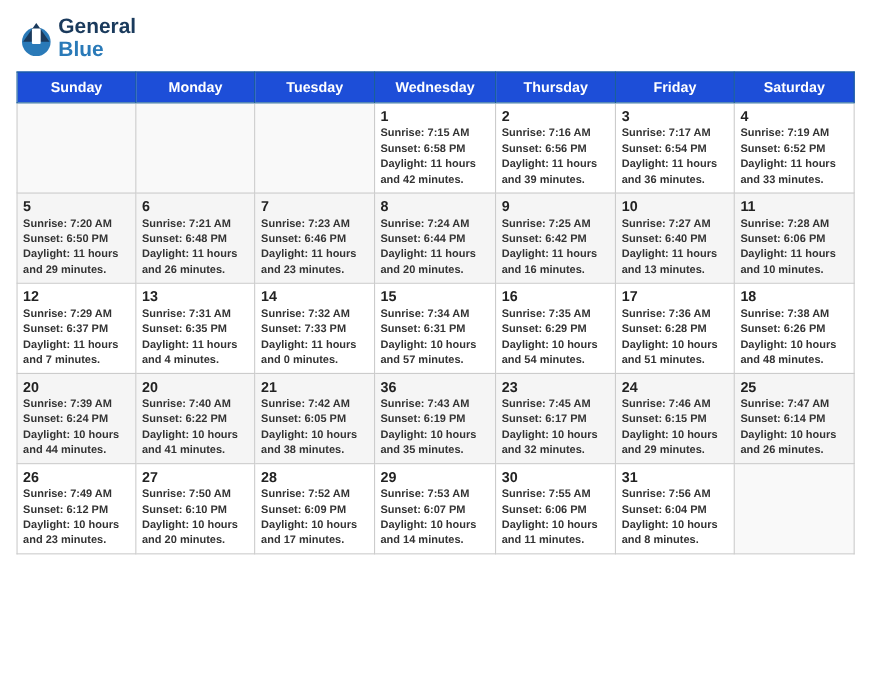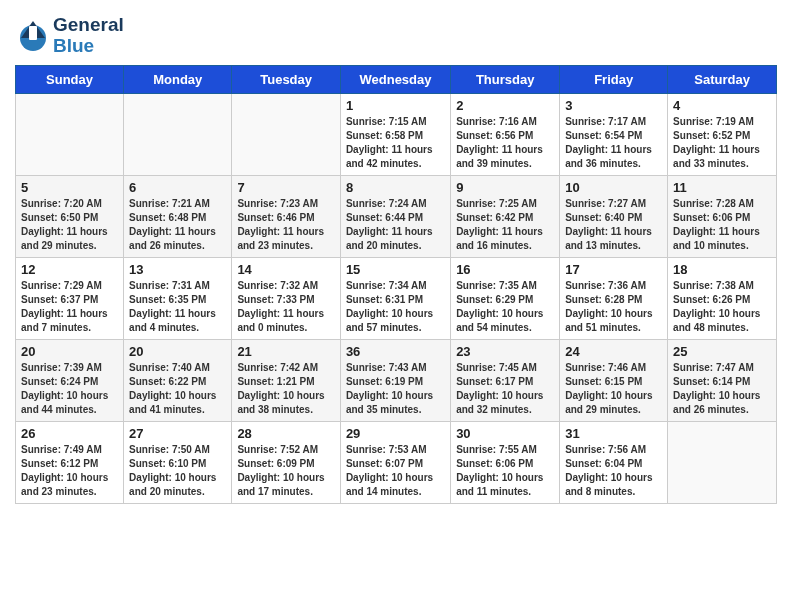--- a/index.html
+++ b/index.html
@@ -242,21 +242,21 @@
         </td>
         <td>
           <span class="day-num">20</span>
           <div class="cell-info">Sunrise: 7:40 AM
 Sunset: 6:22 PM
 Daylight: 10 hours and 41 minutes.</div>
         </td>
         <td>
           <span class="day-num">21</span>
           <div class="cell-info">Sunrise: 7:42 AM
-Sunset: 1:21 PM
+Sunset: 6:05 PM
 Daylight: 10 hours and 38 minutes.</div>
         </td>
         <td>
           <span class="day-num">36</span>
           <div class="cell-info">Sunrise: 7:43 AM
 Sunset: 6:19 PM
 Daylight: 10 hours and 35 minutes.</div>
         </td>
         <td>
           <span class="day-num">23</span>

